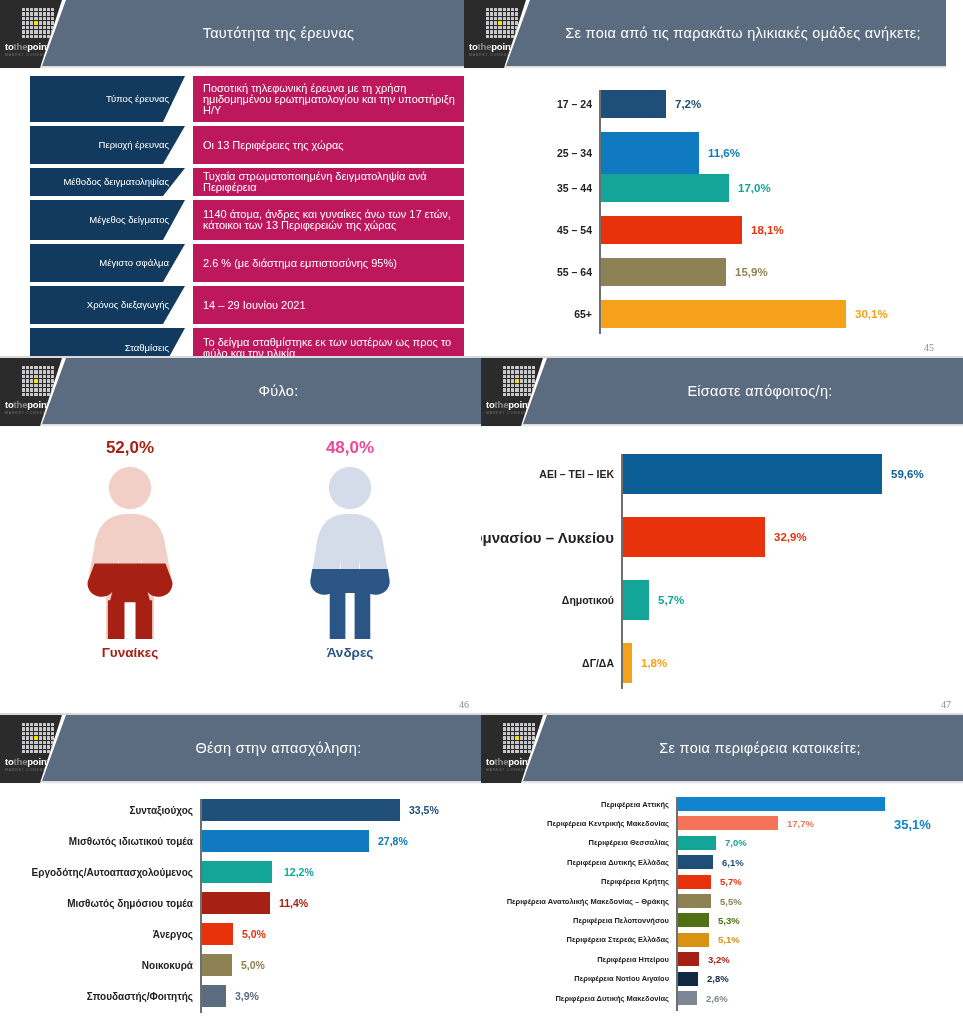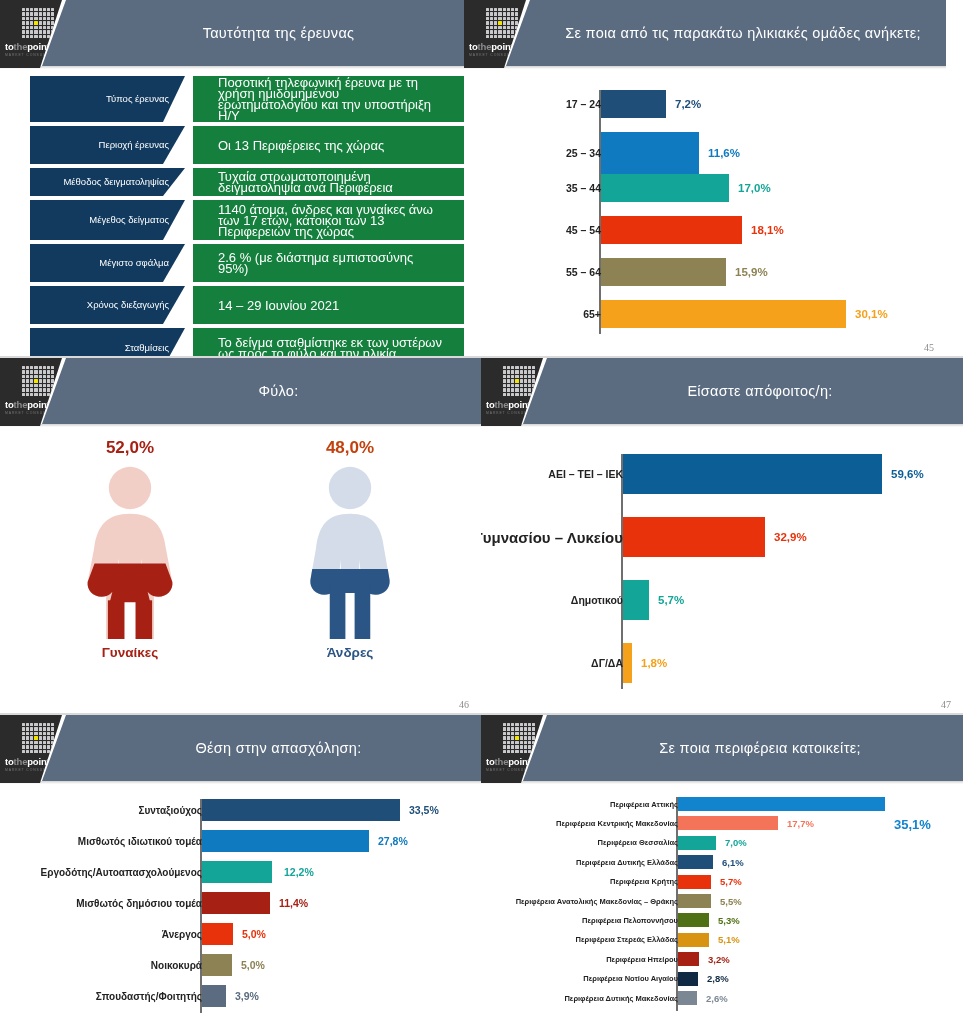--- a/index.html
+++ b/index.html
@@ -82,48 +82,48 @@
   .idrow .lbl{
     position:relative;width:155px;height:100%;
     background:#123a5e;
     clip-path:polygon(0 0, 155px 0, 133px 100%, 0 100%);
     display:flex;align-items:center;justify-content:flex-end;
     padding-right:16px;box-sizing:border-box;
     color:#ffffff;font-size:9.5px;line-height:12px;text-align:right;
   }
   .idrow .val{
     position:absolute;left:163px;right:0;top:0;bottom:0;
-    background:#15803d;color:#ffffff;
+    background:#be185d;color:#ffffff;
     display:flex;align-items:center;
-    padding:0 25px;box-sizing:border-box;
-    font-size:13px;line-height:11px;
+    padding:0 10px;box-sizing:border-box;
+    font-size:11px;line-height:11px;
   }
 
   
   .chart{position:absolute;}
   .chart .axis{position:absolute;top:0;bottom:0;width:1.5px;background:#6f6f6f;}
   .bgroup{position:absolute;left:0;right:0;top:0;bottom:0;}
   .brow{position:absolute;display:flex;align-items:center;}
   .brow .cat{
-    position:absolute;right:100%;white-space:nowrap;
+    position:absolute;right:100%;padding-right:9px;white-space:nowrap;
     font-weight:700;color:#222222;text-align:right;
   }
   .brow .bar{height:100%;display:block;}
   .brow .val{
     position:absolute;left:100%;padding-left:9px;white-space:nowrap;font-weight:700;
   }
 
   
   .genwrap{position:absolute;left:0;top:80px;width:100%;height:260px;}
   .gcol{position:absolute;top:0;width:200px;text-align:center;}
   .gcol.w{left:30px;}
   .gcol.m{left:250px;}
   .gpct{font-size:17px;font-weight:700;margin-bottom:6px;}
   .gpct.w{color:#a62014;}
-  .gpct.m{color:#c2410c;}
+  .gpct.m{color:#ec4899;}
   .gfig{position:relative;height:175px;}
   .glabel{font-size:13.5px;font-weight:700;margin-top:6px;}
   .glabel.w{color:#a62014;}
   .glabel.m{color:#2b5584;}
 </style>
 </head>
 <body>
 
 <div class="sheet">
 

